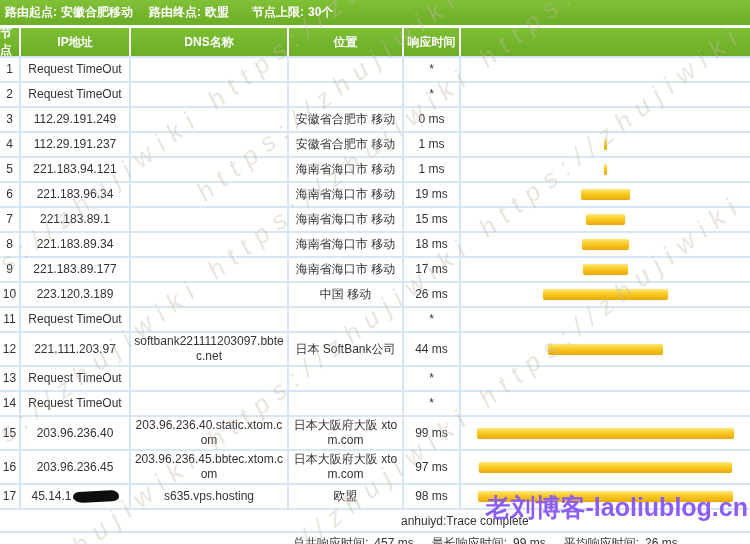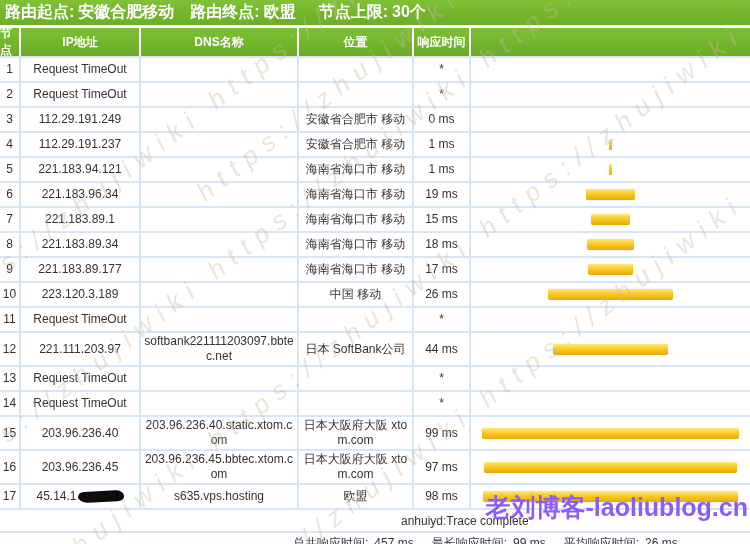--- a/index.html
+++ b/index.html
@@ -4,40 +4,40 @@
 <style>
   html,body{margin:0;padding:0;}
   body{
     width:750px;height:544px;position:relative;overflow:hidden;
     background:#ffffff;font-family:"Liberation Sans","DejaVu Sans",sans-serif;
     font-size:12px;color:#333;
   }
   
   .topbar{
     height:25px;background:linear-gradient(180deg,#80c138 0%,#74b52c 55%,#6cae27 100%);
-    display:flex;align-items:center;color:#fff;font-weight:bold;font-size:16px;
+    display:flex;align-items:center;color:#fff;font-weight:bold;font-size:12px;
   }
   .topbar .tb-item{white-space:nowrap;}
   .tb-1{margin-left:5px;}
   .tb-2{margin-left:16px;}
   .tb-3{margin-left:23px;text-align:center;}
   .tb-item .lab{margin-right:4px;}
   .gapline{height:3px;background:#ffffff;}
   
   .thead{
     display:flex;height:28px;
     background:linear-gradient(180deg,#7dbf34 0%,#72b42b 60%,#6bad26 100%);
     color:#fff;font-weight:bold;font-size:12px;
   }
   .thead .hcell{
     display:flex;align-items:center;justify-content:center;
     border-right:2px solid #ffffff;box-sizing:border-box;height:100%;
   }
   .c0{width:21px;flex:none;}
-  .c1{width:120px;flex:none;}
+  .c1{width:110px;flex:none;}
   .c2{width:158px;flex:none;}
   .c3{width:115px;flex:none;}
   .c4{width:57px;flex:none;}
   .c5{flex:1;border-right:none !important;}
   
   .rows{border-top:2px solid #d6e6f5;}
   .trow{
     display:flex;min-height:25px;border-bottom:2px solid #d6e6f5;
     box-sizing:border-box;background:#fff;font-size:12px;color:#333;
     line-height:15px;

